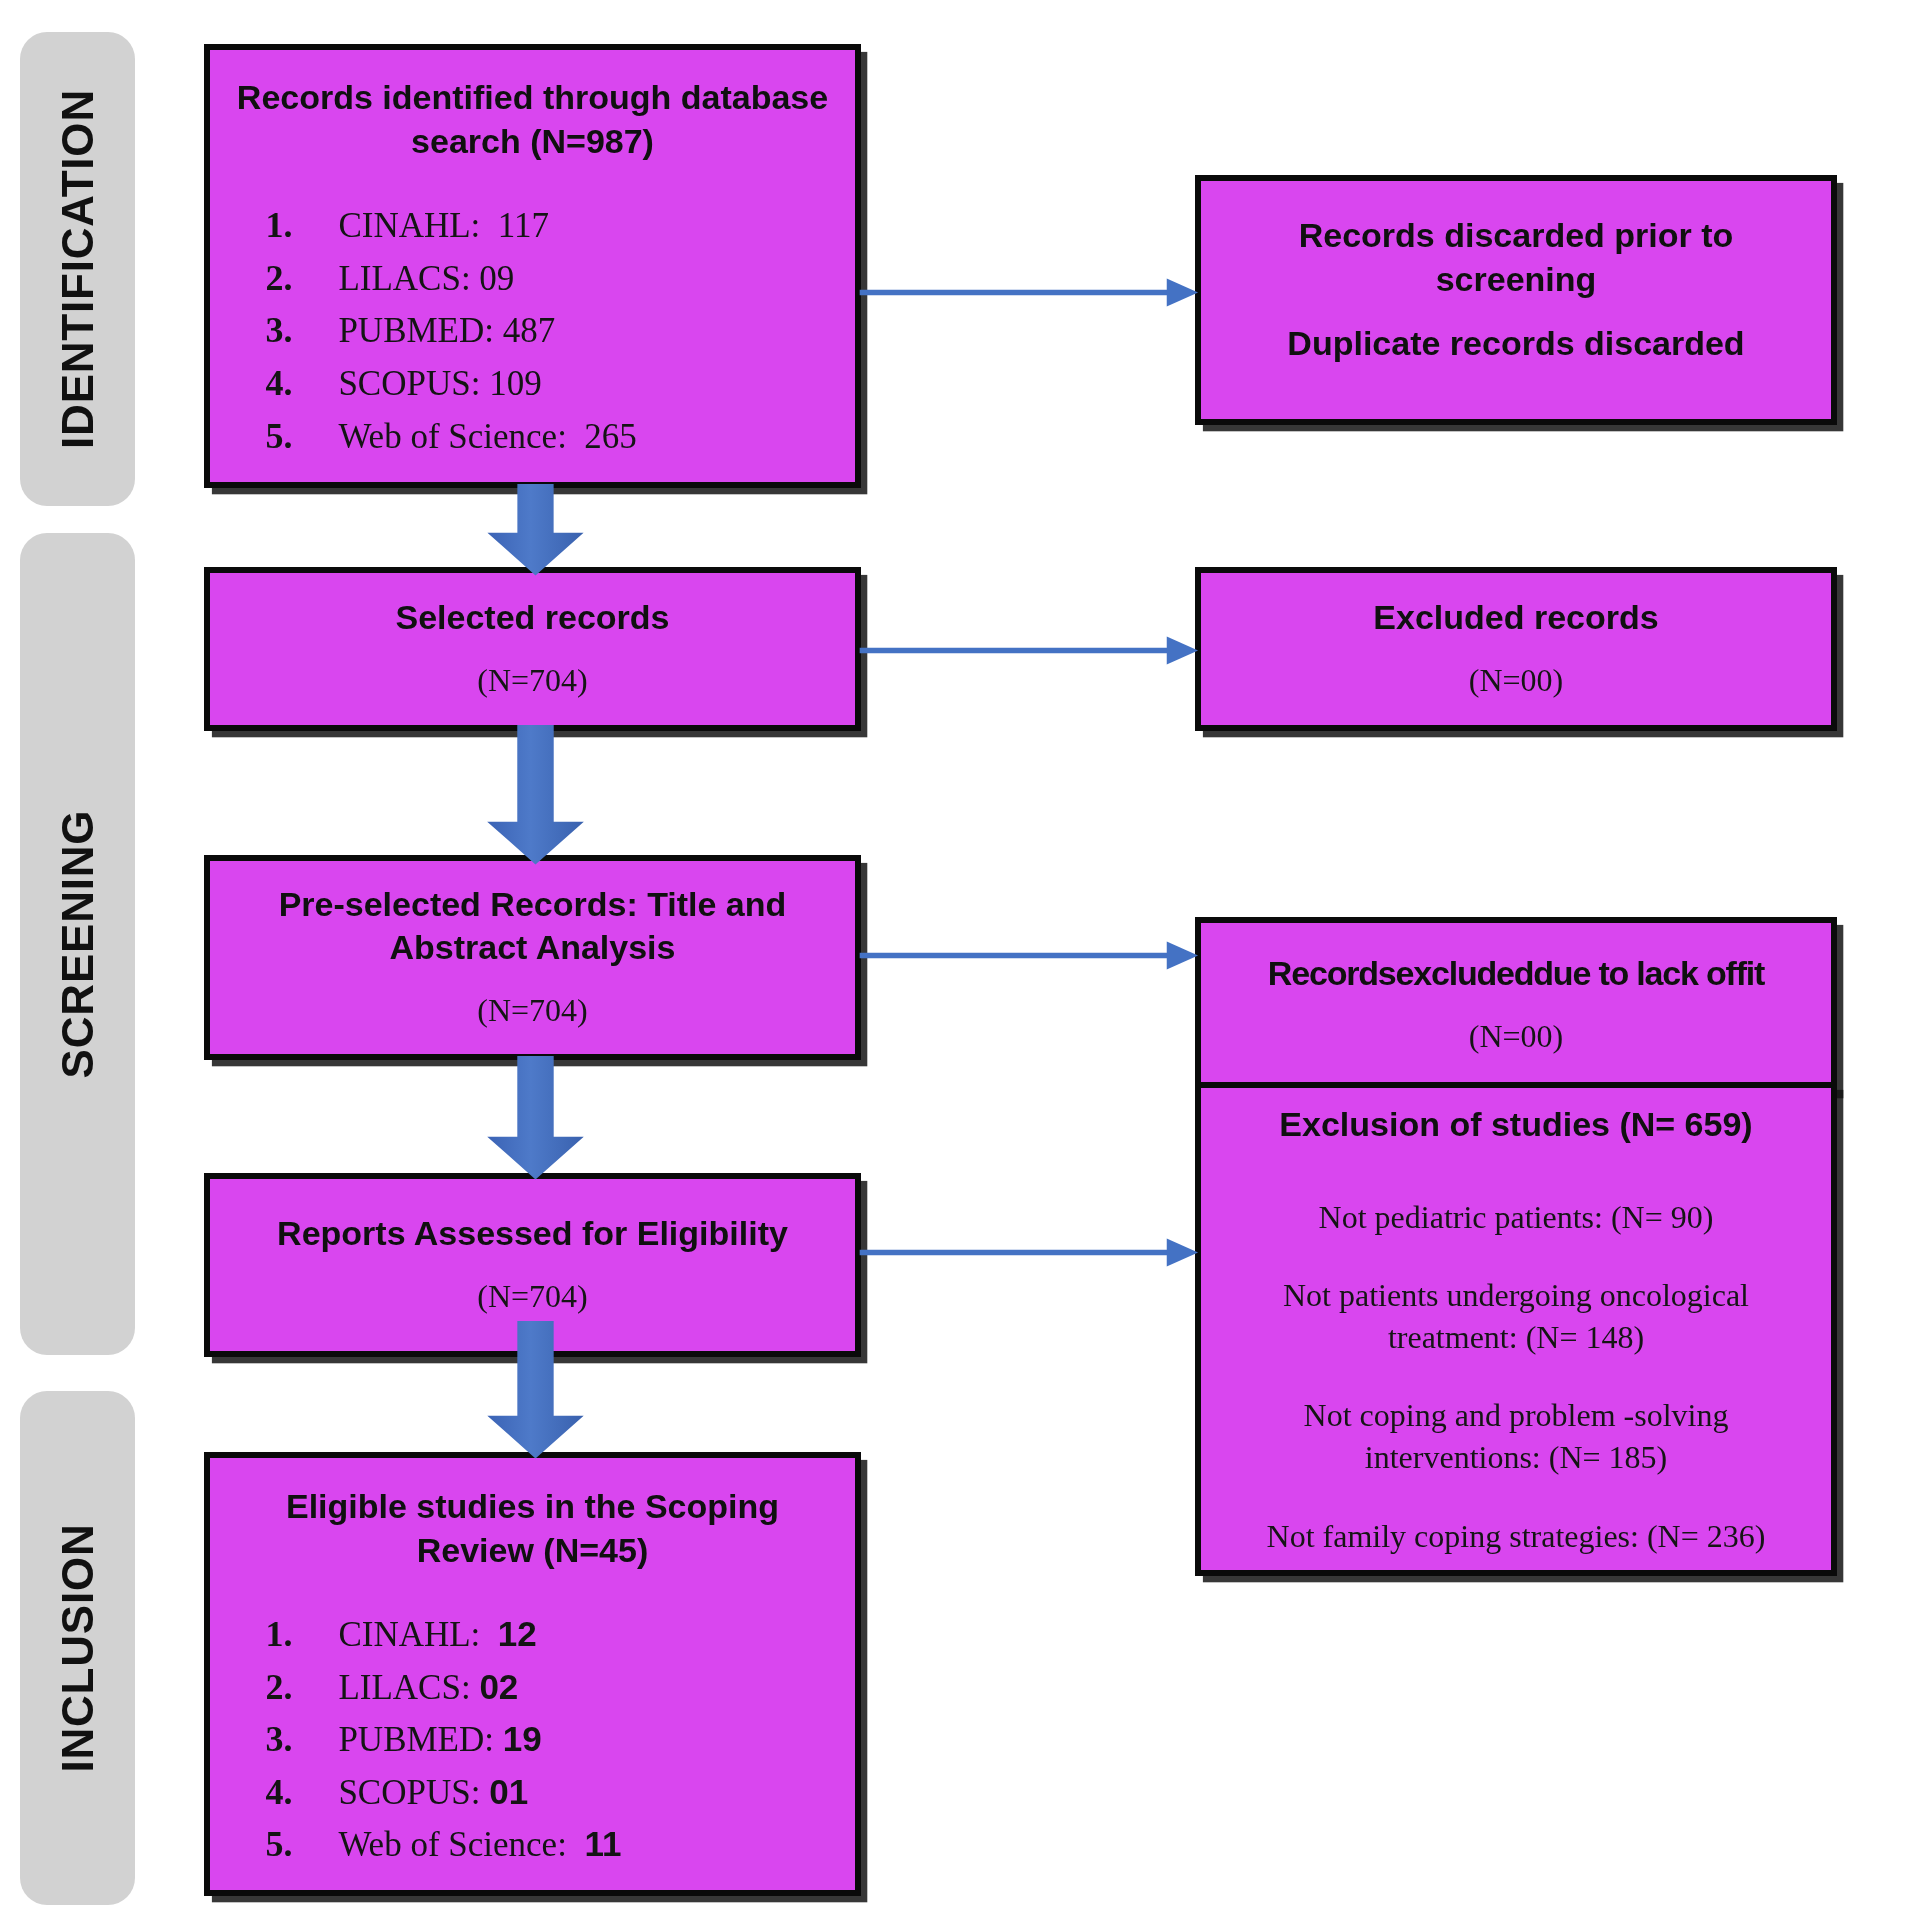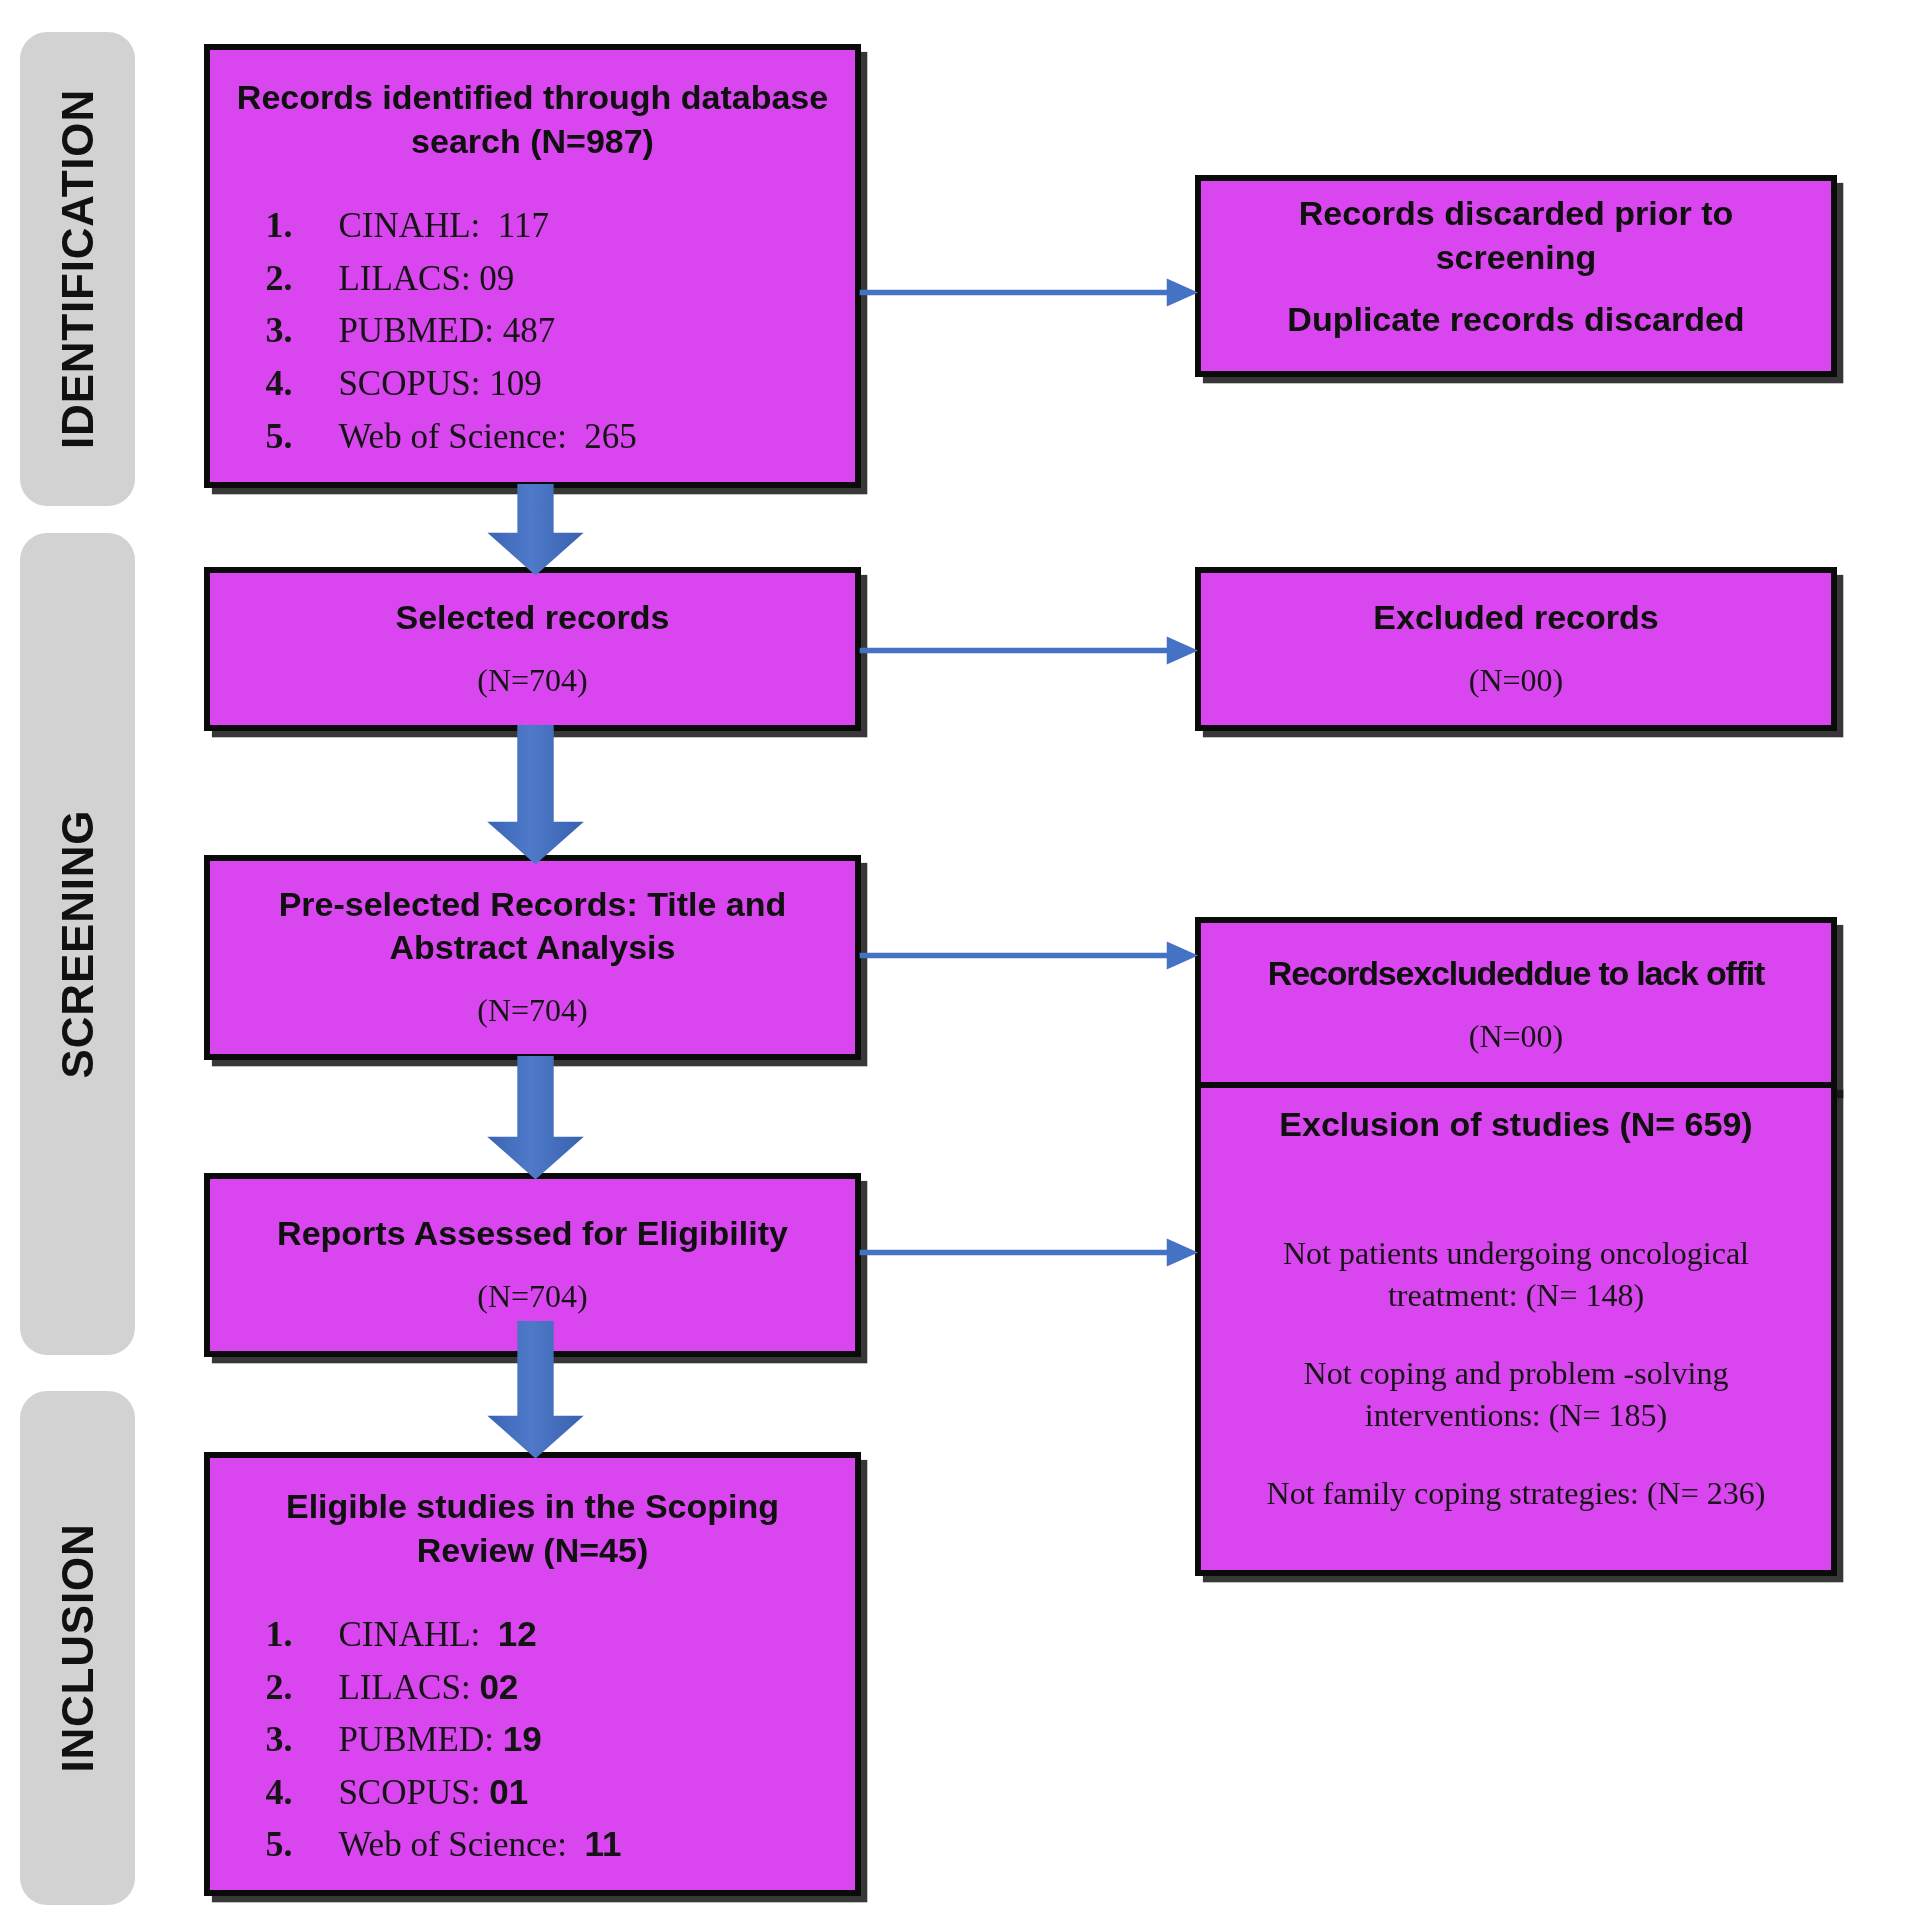--- a/index.html
+++ b/index.html
@@ -101,21 +101,21 @@
         <span class="num">4.</span>
         <span class="txt">SCOPUS: 109</span>
       </li>
       <li>
         <span class="num">5.</span>
         <span class="txt">Web of Science:  265</span>
       </li>
     </ol>
   </div>
 
-  <div class="node" style="left:1195px;top:175px;width:642px;height:202px;">
+  <div class="node" style="left:1195px;top:175px;width:642px;height:250px;">
     <div class="hdr">Records discarded prior to screening</div>
     <div class="gap-sm"></div>
     <div class="hdr">Duplicate records discarded</div>
     <div class="gap-sm"></div>
   </div>
 
   <div class="node" style="left:204px;top:567px;width:657px;height:164px;">
     <div class="hdr">Selected records</div>
     <div class="gap-sm"></div>
     <div class="serif">(N=704)</div>
@@ -141,20 +141,21 @@
 
   <div class="node" style="left:204px;top:1173px;width:657px;height:184px;">
     <div class="hdr">Reports Assessed for Eligibility</div>
     <div class="gap-sm"></div>
     <div class="serif">(N=704)</div>
   </div>
 
   <div class="node" style="left:1195px;top:1082px;width:642px;height:494px;justify-content:flex-start;padding-top:15px;">
     <div class="hdr">Exclusion of studies (N= 659)</div>
     <div class="gap-lg"></div>
+    <p class="excl-line">Not pediatric patients: (N= 90)</p>
     <div class="gap-md"></div>
     <p class="excl-line">Not patients undergoing oncological treatment: (N= 148)</p>
     <div class="gap-md"></div>
     <p class="excl-line">Not  coping and problem    -solving interventions: (N= 185)</p>
     <div class="gap-md"></div>
     <p class="excl-line">Not family coping strategies: (N= 236)</p>
   </div>
 
   <div class="node" style="left:204px;top:1452px;width:657px;height:444px;padding-top:19px;">
     <div class="hdr">Eligible studies in the Scoping Review (N=45)</div>

